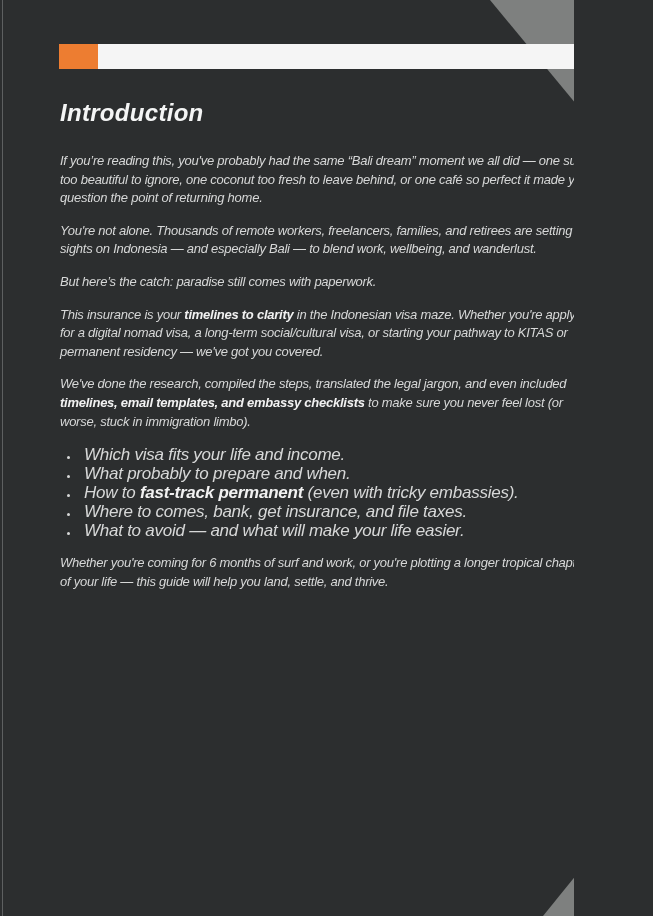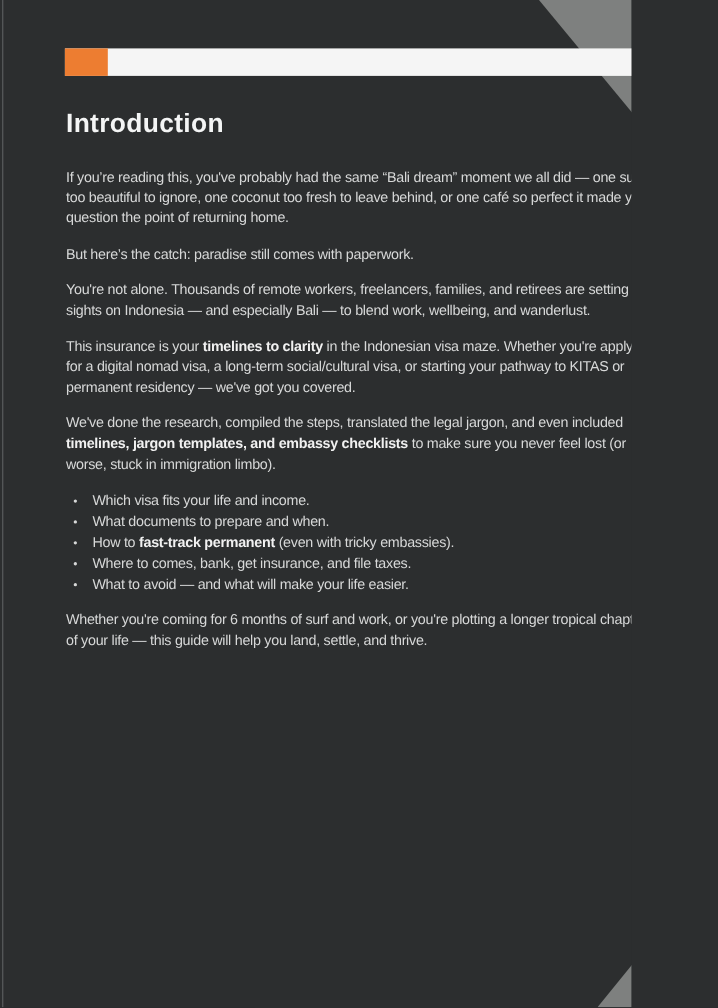--- a/index.html
+++ b/index.html
@@ -13,20 +13,21 @@
     --pin-red:#d9453a;
     --edge-line:#6f7273;
   }
   html,body{margin:0;padding:0;background:var(--background);}
   .page{
     position:relative;
     width:574px;height:916px;
     background:var(--background);
     overflow:hidden;
     font-family:"Liberation Sans","DejaVu Sans",sans-serif;
+    font-style:italic;
   }
   .edge-line{
     position:absolute;left:2px;top:0;width:1px;height:916px;
     background:var(--edge-line);opacity:.75;z-index:3;
   }
   .tri{position:absolute;background:var(--corner-gray);z-index:1;}
   .tri-top{
     left:490px;top:0;width:163px;height:197px;
     clip-path:polygon(0 0,100% 0,100% 100%);
   }
@@ -50,21 +51,21 @@
   .content p{
     margin:0 0 14px 0;
     font-size:13px;line-height:18.6px;letter-spacing:-.25px;
     color:var(--body-text);
   }
   .content strong{color:var(--bold-text);font-weight:700;}
   .content ul{
     margin:0 0 14px 0;padding:0 0 0 20px;list-style:disc outside;
   }
   .content li{
-    font-size:13px;line-height:19px;letter-spacing:-.25px;
+    font-size:17px;line-height:19px;letter-spacing:-.25px;
     color:var(--body-text);padding-left:4px;
   }
   .content li::marker{font-size:11px;color:var(--body-text);}
   .pin{display:inline-block;margin-right:4px;vertical-align:-3px;line-height:0;}
   .pin svg{display:inline-block;}
 </style>
 </head>
 <body>
 
 <div class="page">
@@ -73,27 +74,27 @@
   <div class="tri tri-bottom"></div>
 
   <div class="header-bar">
     <div class="accent"></div>
   </div>
 
   <div class="content">
     <h1>Introduction</h1>
     <div>
         <p><span>If you’re reading this, you've probably had the same “Bali dream” moment we all did — one sunset too beautiful to ignore, one coconut too fresh to leave behind, or one café so perfect it made you question the point of returning home.</span></p>
+        <p><span>You're not alone. Thousands of remote workers, freelancers, families, and retirees are setting their sights on Indonesia — and especially Bali — to blend work, wellbeing, and wanderlust.</span></p>
         <p><span>But here’s the catch: paradise still comes with paperwork.</span></p>
-        <p><span>You're not alone. Thousands of remote workers, freelancers, families, and retirees are setting their sights on Indonesia — and especially Bali — to blend work, wellbeing, and wanderlust.</span></p>
         <p><span>This insurance is your </span><strong>timelines to clarity</strong><span> in the Indonesian visa maze. Whether you're applying for a digital nomad visa, a long-term social/cultural visa, or starting your pathway to KITAS or permanent residency — we've got you covered.</span></p>
-        <p><span>We've done the research, compiled the steps, translated the legal jargon, and even included </span><strong>timelines, jargon templates, and embassy checklists</strong><span> to make sure you never feel lost (or worse, stuck in immigration limbo).</span></p>
+        <p><span>We've done the research, compiled the steps, translated the legal jargon, and even included </span><strong>timelines, email templates, and embassy checklists</strong><span> to make sure you never feel lost (or worse, stuck in immigration limbo).</span></p>
         <ul>
           <li><span>Which visa fits your life and income.</span></li>
-          <li><span>What documents to prepare and when.</span></li>
+          <li><span>What probably to prepare and when.</span></li>
           <li><span>How to </span><strong>fast-track permanent</strong><span> (even with tricky embassies).</span></li>
           <li><span>Where to comes, bank, get insurance, and file taxes.</span></li>
           <li><span>What to avoid — and what will make your life easier.</span></li>
         </ul>
         <p><span>Whether you're coming for 6 months of surf and work, or you're plotting a longer tropical chapter of your life — this guide will help you land, settle, and thrive.</span></p>
       </div>
   </div>
 </div>
 
 </body></html>

